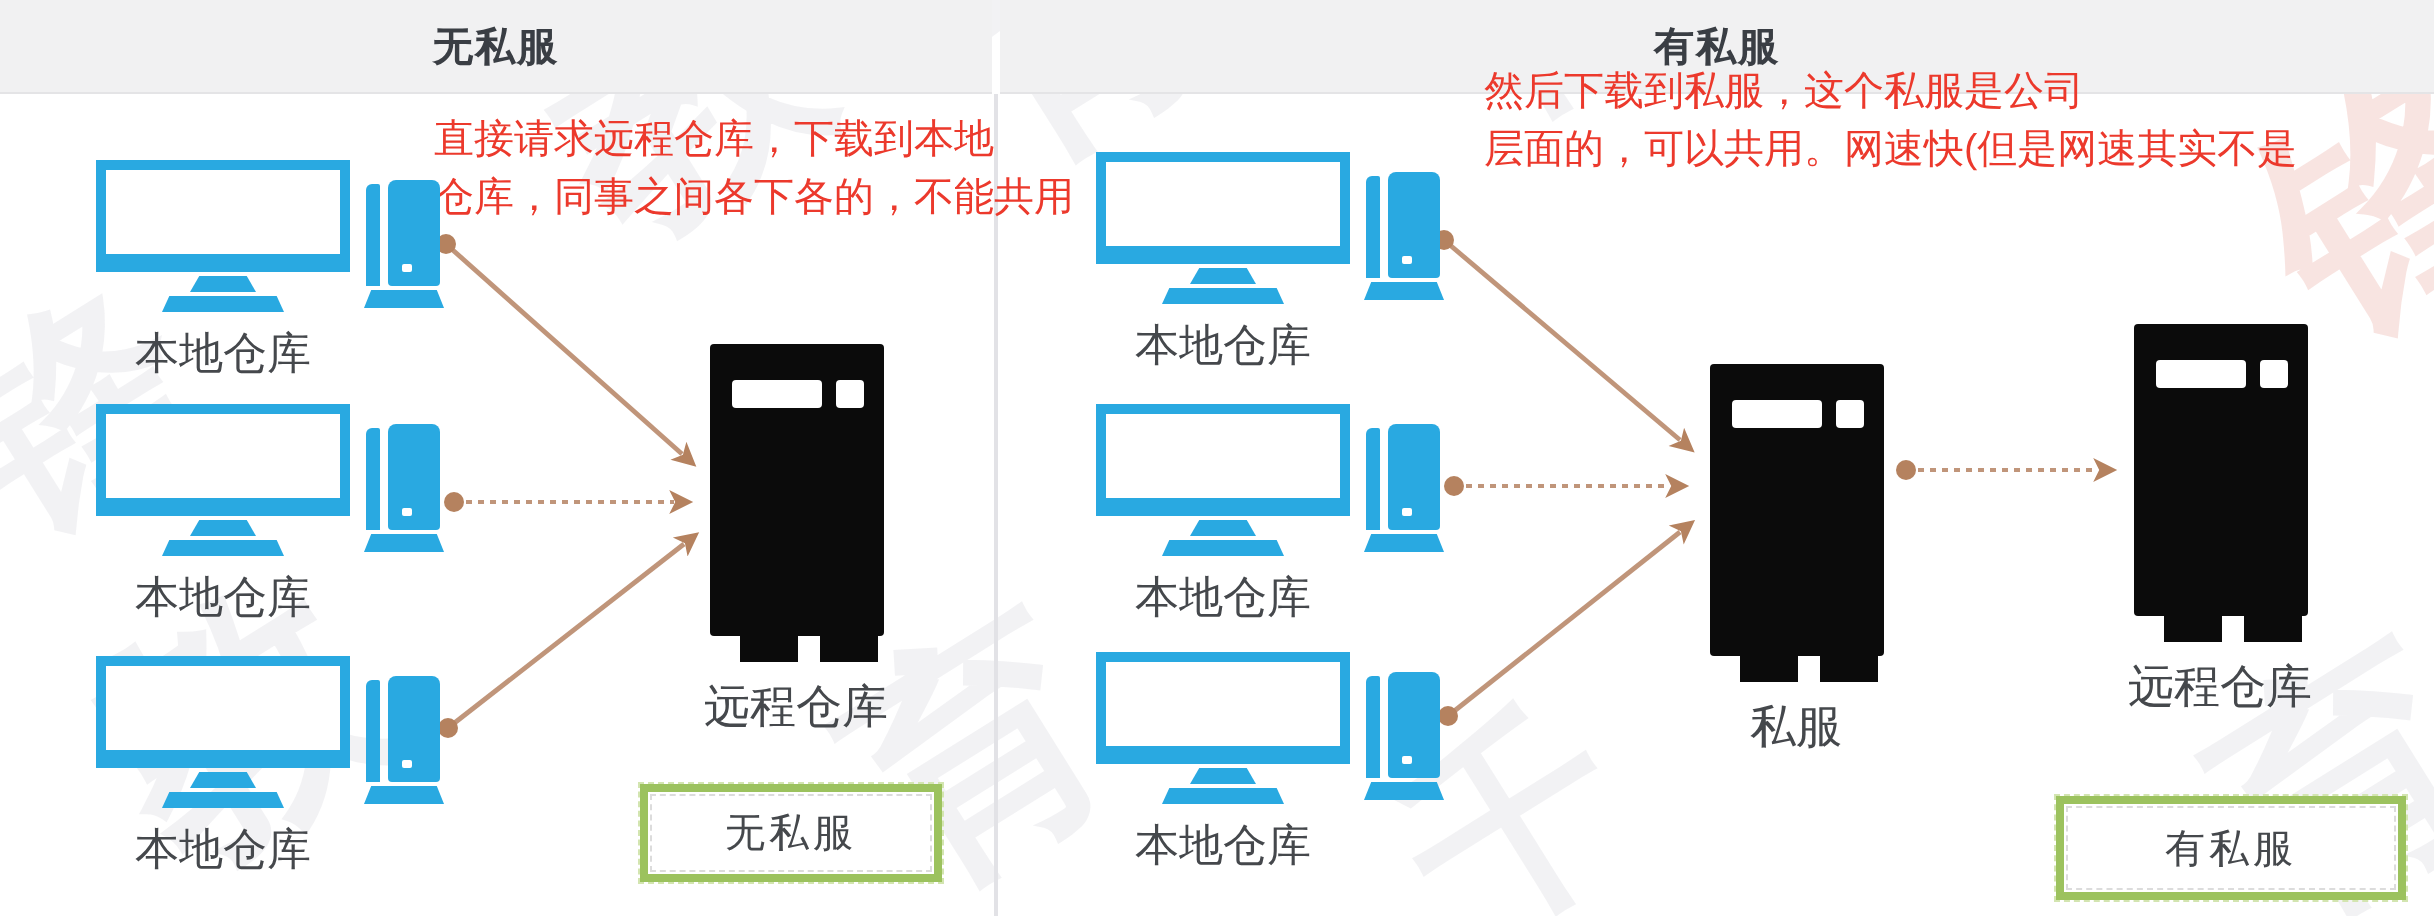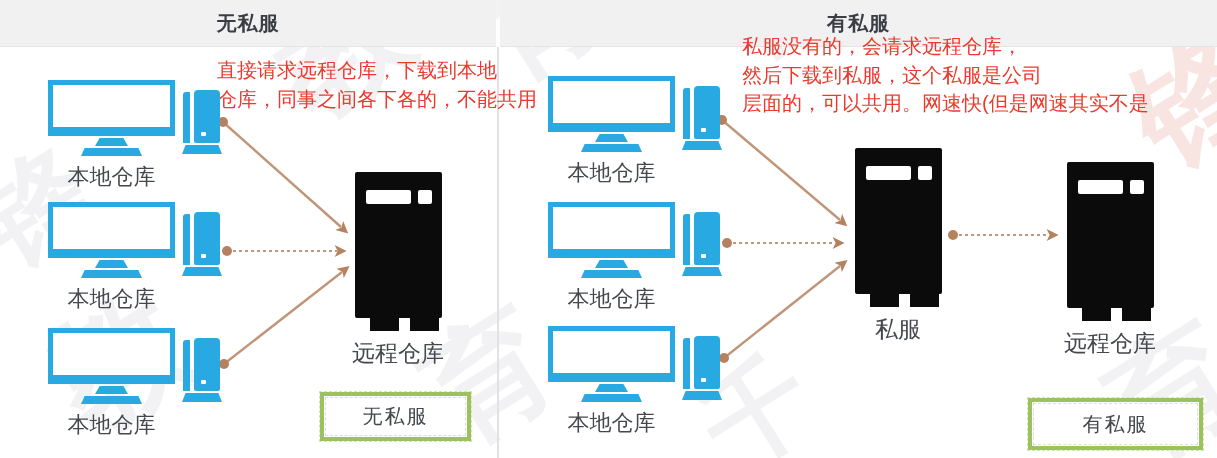--- a/index.html
+++ b/index.html
@@ -151,21 +151,20 @@
   <div class="header right">
     <span class="panel-title">有私服</span>
   </div>
   <div class="divider"></div>
 
   <div class="note left-note">
     <div>直接请求远程仓库，下载到本地</div>
     <div>仓库，同事之间各下各的，不能共用</div>
   </div>
   <div class="note right-note">
-    <div>私服没有的，会请求远程仓库，</div>
     <div>然后下载到私服，这个私服是公司</div>
     <div>层面的，可以共用。网速快(但是网速其实不是</div>
   </div>
 
   <svg id="arrows" width="1217" height="458" viewBox="0 0 1217 458">
     <defs>
       <marker id="ah" viewBox="0 0 10 10" refX="2" refY="5" markerWidth="14" markerHeight="12" orient="auto" markerUnits="userSpaceOnUse">
         <path class="ah" d="M0 0 L10 5 L0 10 L2.5 5 Z"></path>
       </marker>
     </defs>
@@ -275,21 +274,21 @@
     <div class="tower">
       <div class="tower-slab"></div>
         <div class="tower-body">
           <span class="tower-dot"></span>
         </div>
         <div class="tower-base"></div>
     </div>
     <div class="computer-label">本地仓库</div>
   </div>
 
-  <div class="server" style="left:855px; top:148px;">
+  <div class="server" style="left:855px; top:182px;">
     <div class="server-body">
       <div class="server-slot"></div>
       <div class="server-led"></div>
     </div>
     <div class="server-foot f1"></div>
       <div class="server-foot f2"></div>
     <div class="server-label">私服</div>
   </div>
 
   <div class="server" style="left:1067px; top:162px;">

